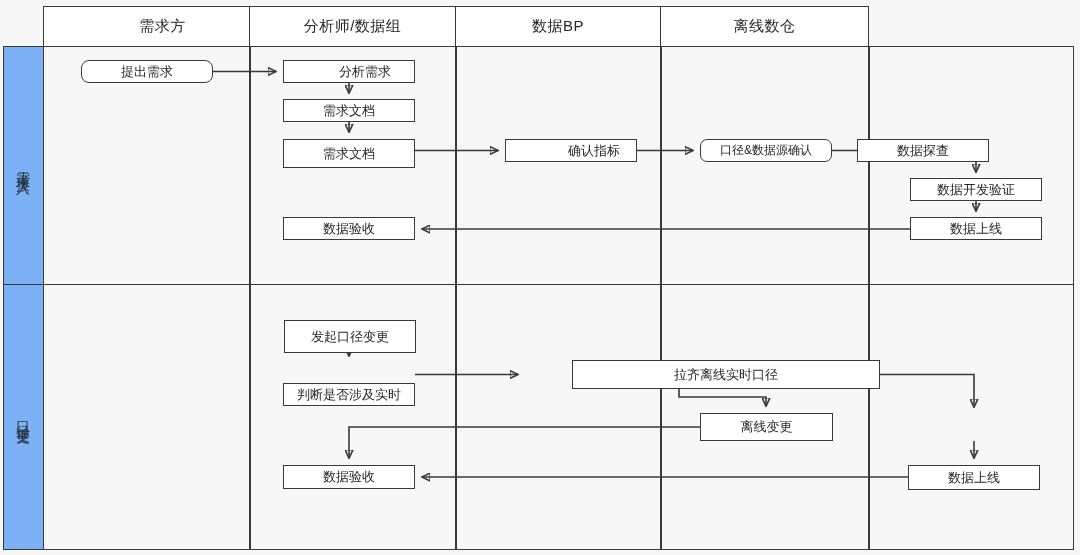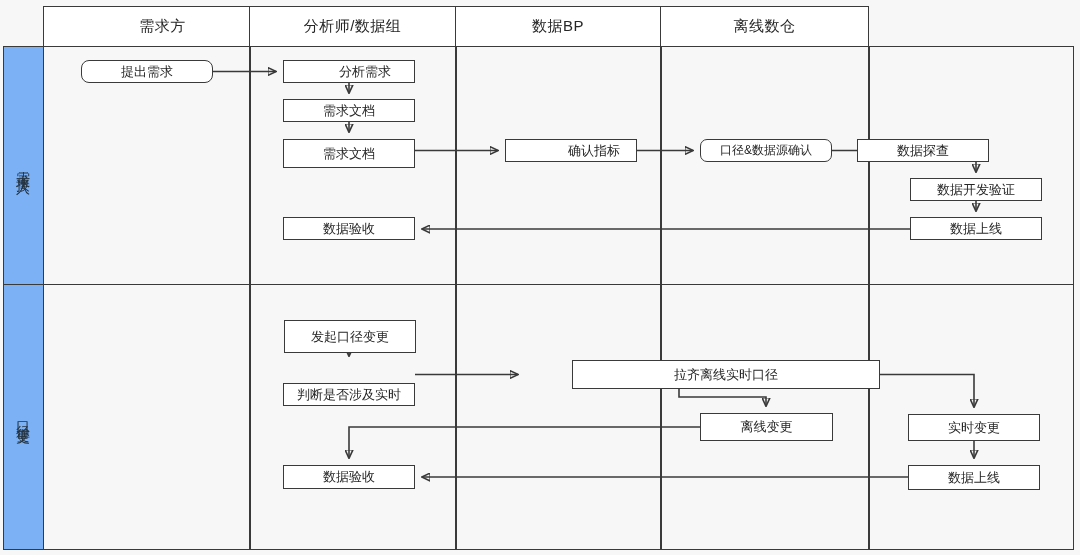--- a/index.html
+++ b/index.html
@@ -187,20 +187,17 @@
   </div>
   <div class="node" style="left:283px;top:465px;width:132px;height:24px;">
     <span>数据验收</span>
   </div>
   <div class="node" style="left:525px;top:360px;width:308px;height:29px;margin-left:47px;">
     <span>拉齐离线实时口径</span>
   </div>
   <div class="node" style="left:700px;top:413px;width:133px;height:28px;">
     <span>离线变更</span>
   </div>
-  <div class="node" style="left:908px;top:414px;width:132px;height:27px;">
-    <span>实时变更</span>
-  </div>
   <div class="node" style="left:908px;top:465px;width:132px;height:25px;">
     <span>数据上线</span>
   </div>
 
 </div>
 
 </body></html>

